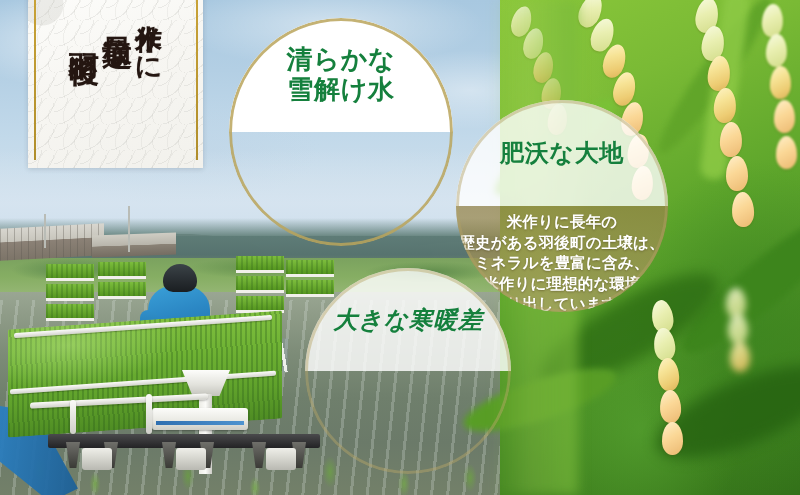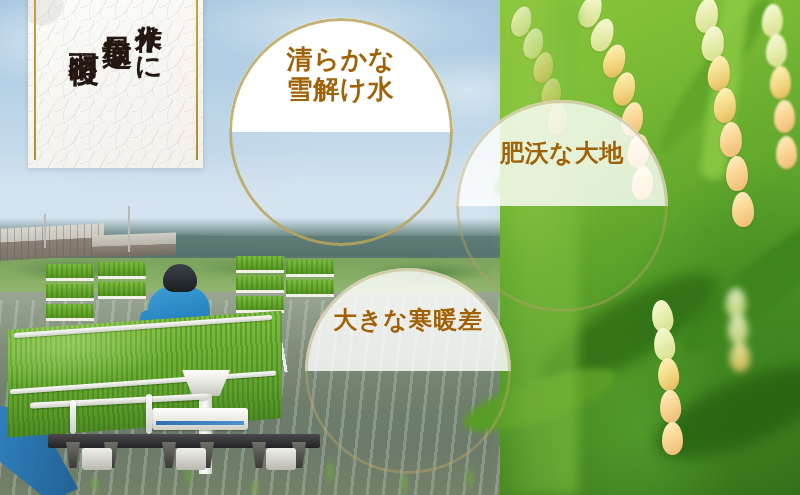--- a/index.html
+++ b/index.html
@@ -259,21 +259,21 @@
   .card .half-top{
     position:absolute; left:0; top:0; width:100%; height:50%;
     display:flex; align-items:center; justify-content:center;
   }
   .card .half-bot{
     position:absolute; left:0; top:50%; width:100%; height:50%;
     display:flex; align-items:flex-start; justify-content:center;
     padding-top:6px;
   }
   .card-title{
-    color:#a16207; font-weight:700; text-align:left;
+    color:#15803d; font-weight:700; text-align:center;
     line-height:1.14; letter-spacing:.03em; white-space:pre-line;
   }
   .card-body{
     color:#ffffff; font-weight:700; text-align:center;
     line-height:1.36; letter-spacing:.01em; white-space:pre-line;
     text-shadow:0 1px 2px rgba(70,60,25,.45);
   }
 
   
   #card1{ left:229px; top:18px; width:224px; height:228px; }
@@ -283,21 +283,21 @@
   #card1 .card-body{ font-size:17.5px; }
 
   
   #card2{ left:456px; top:100px; width:212px; height:212px;text-decoration:underline; }
   #card2 .half-top{ background:rgba(255,255,255,.80); }
   #card2 .half-bot{ background:linear-gradient(180deg,rgba(150,132,72,.74) 0%,rgba(163,145,86,.72) 50%,rgba(176,159,104,.70) 100%); }
   #card2 .card-title{ font-size:24px; }
   #card2 .card-body{ font-size:15.5px; line-height:1.33; }
 
   
-  #card3{ left:305px; top:268px; width:206px; height:206px; }
+  #card3{ left:305px; top:268px; width:206px; height:206px;font-style:italic; }
   #card3 .half-top{ background:rgba(255,255,255,.82); }
   #card3 .half-bot{ background:linear-gradient(180deg,rgba(166,148,86,.80) 0%,rgba(179,161,99,.78) 50%,rgba(190,174,117,.76) 100%); }
   #card3 .card-title{ font-size:24px; }
   #card3 .card-body{ font-size:15px; line-height:1.32; }
 
   .card-ring{
     position:absolute; inset:0; border-radius:50%;
     box-shadow:inset 0 0 0 3px rgba(186,164,92,.85);
     pointer-events:none;
   }
@@ -451,20 +451,27 @@
       <div class="card-title">清らかな
 雪解け水</div>
     </div>
     <div class="card-ring"></div>
   </div>
 
   <div class="card" id="card2">
     <div class="half-top">
       <div class="card-title">肥沃な大地</div>
     </div>
+    <div class="half-bot">
+      <div class="card-body">米作りに長年の
+歴史がある羽後町の土壌は、
+ミネラルを豊富に含み、
+お米作りに理想的な環境を
+作り出しています。</div>
+    </div>
     <div class="card-ring"></div>
   </div>
 
   <div class="card" id="card3">
     <div class="half-top">
       <div class="card-title">大きな寒暖差</div>
     </div>
     <div class="card-ring"></div>
   </div>
 

